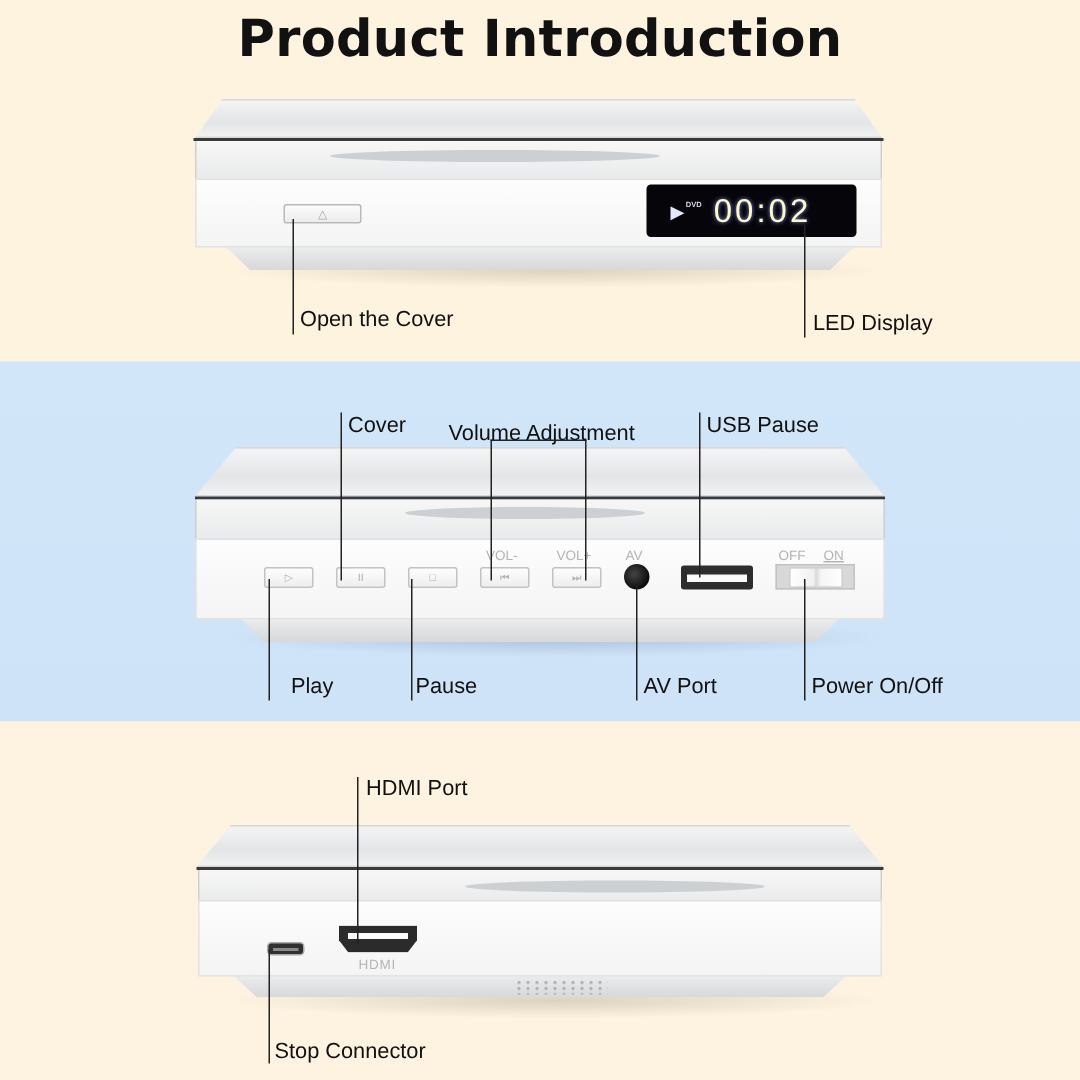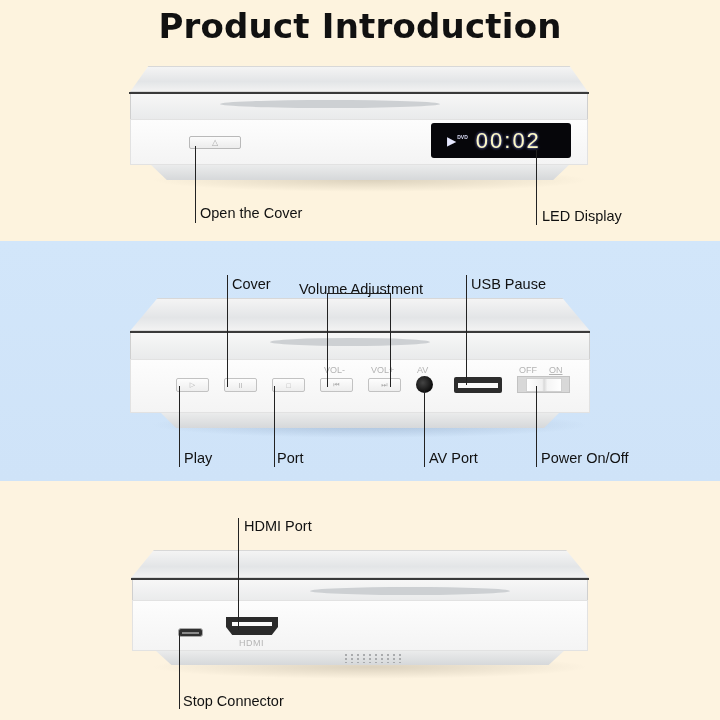--- a/index.html
+++ b/index.html
@@ -190,24 +190,24 @@
 
   <span class="label" style="left:299px;top:281px;">Volume Adjustment</span>
   <div class="hline" style="left:327px;top:293px;width:64px;"></div>
   <div class="vline" style="left:327px;top:293px;height:94px;"></div>
   <div class="vline" style="left:390px;top:293px;height:94px;"></div>
 
   <div class="vline" style="left:466px;top:275px;height:110px;"></div>
   <span class="label" style="left:471px;top:276px;">USB Pause</span>
 
   <div class="vline" style="left:179px;top:386px;height:81px;"></div>
-  <span class="label" style="left:184px;top:450px;">Play</span>
+  <span class="label" style="left:194px;top:450px;">Play</span>
 
   <div class="vline" style="left:274px;top:386px;height:81px;"></div>
-  <span class="label" style="left:277px;top:450px;">Port</span>
+  <span class="label" style="left:277px;top:450px;">Pause</span>
 
   <div class="vline" style="left:424px;top:390px;height:77px;"></div>
   <span class="label" style="left:429px;top:450px;">AV Port</span>
 
   <div class="vline" style="left:536px;top:386px;height:81px;"></div>
   <span class="label" style="left:541px;top:450px;">Power On/Off</span>
 </div>
 
 <div>
   <div class="shadow" style="left:150px;top:655px;width:440px;height:24px;"></div>

